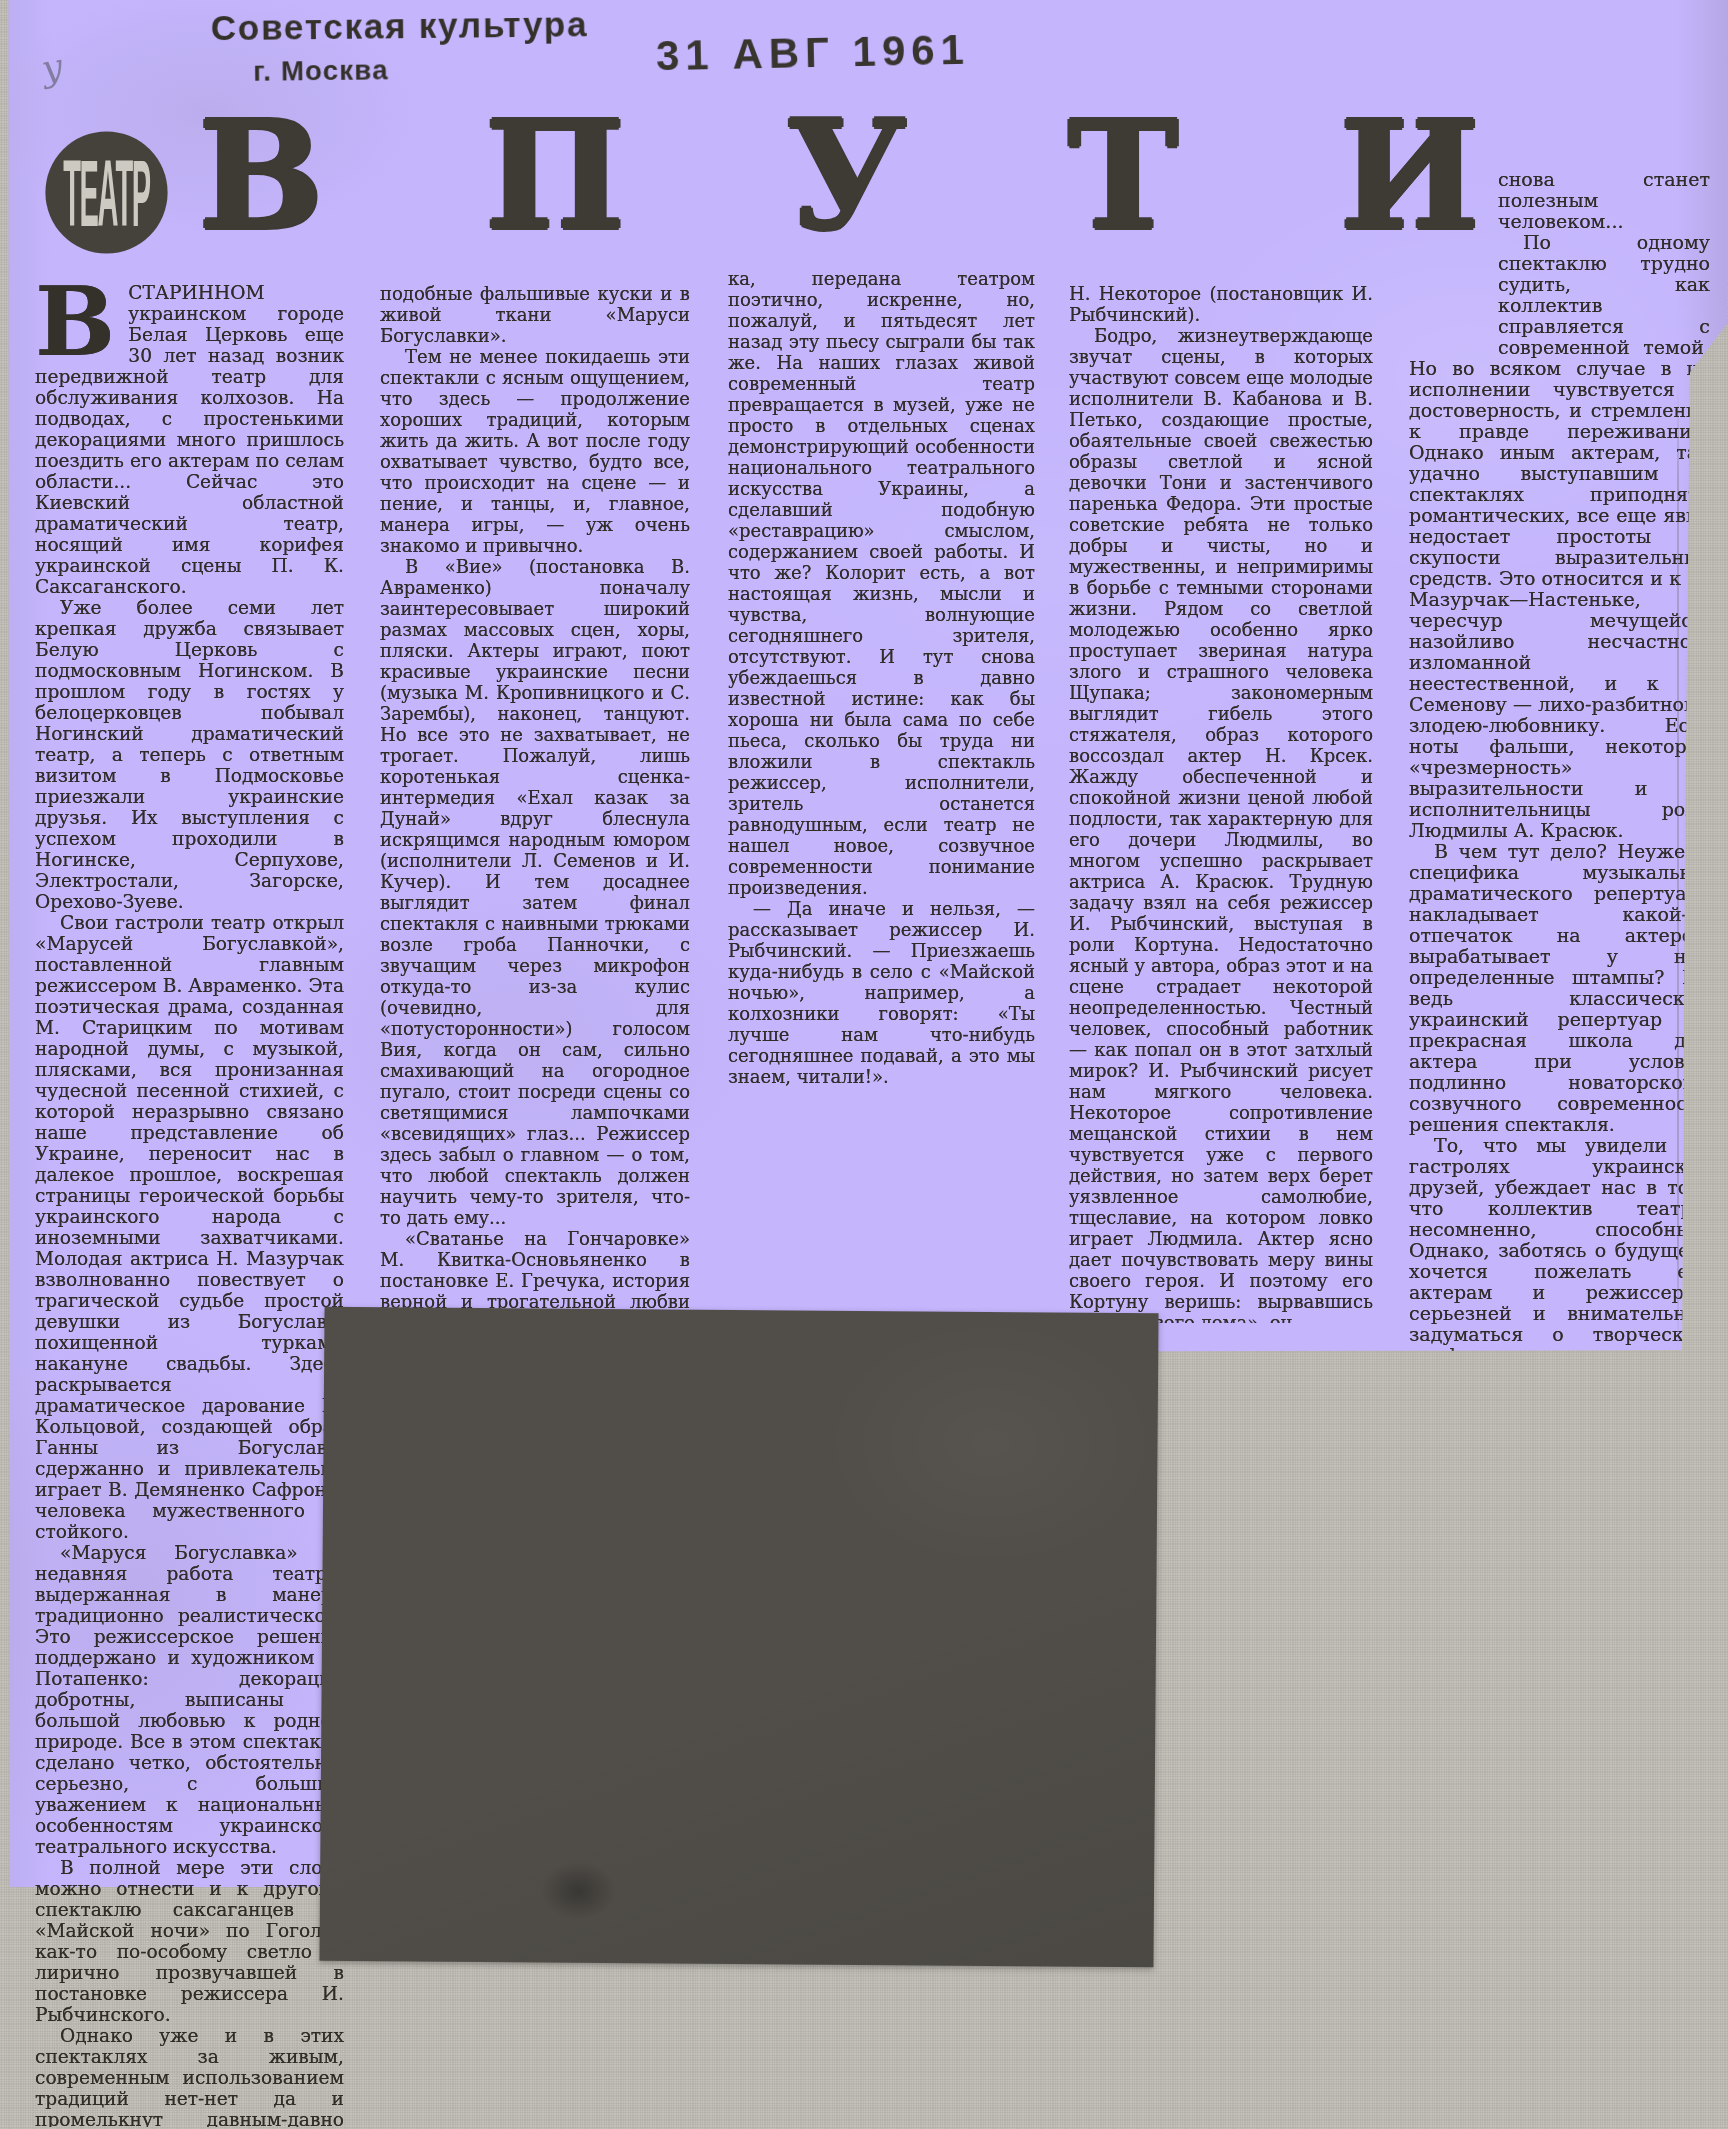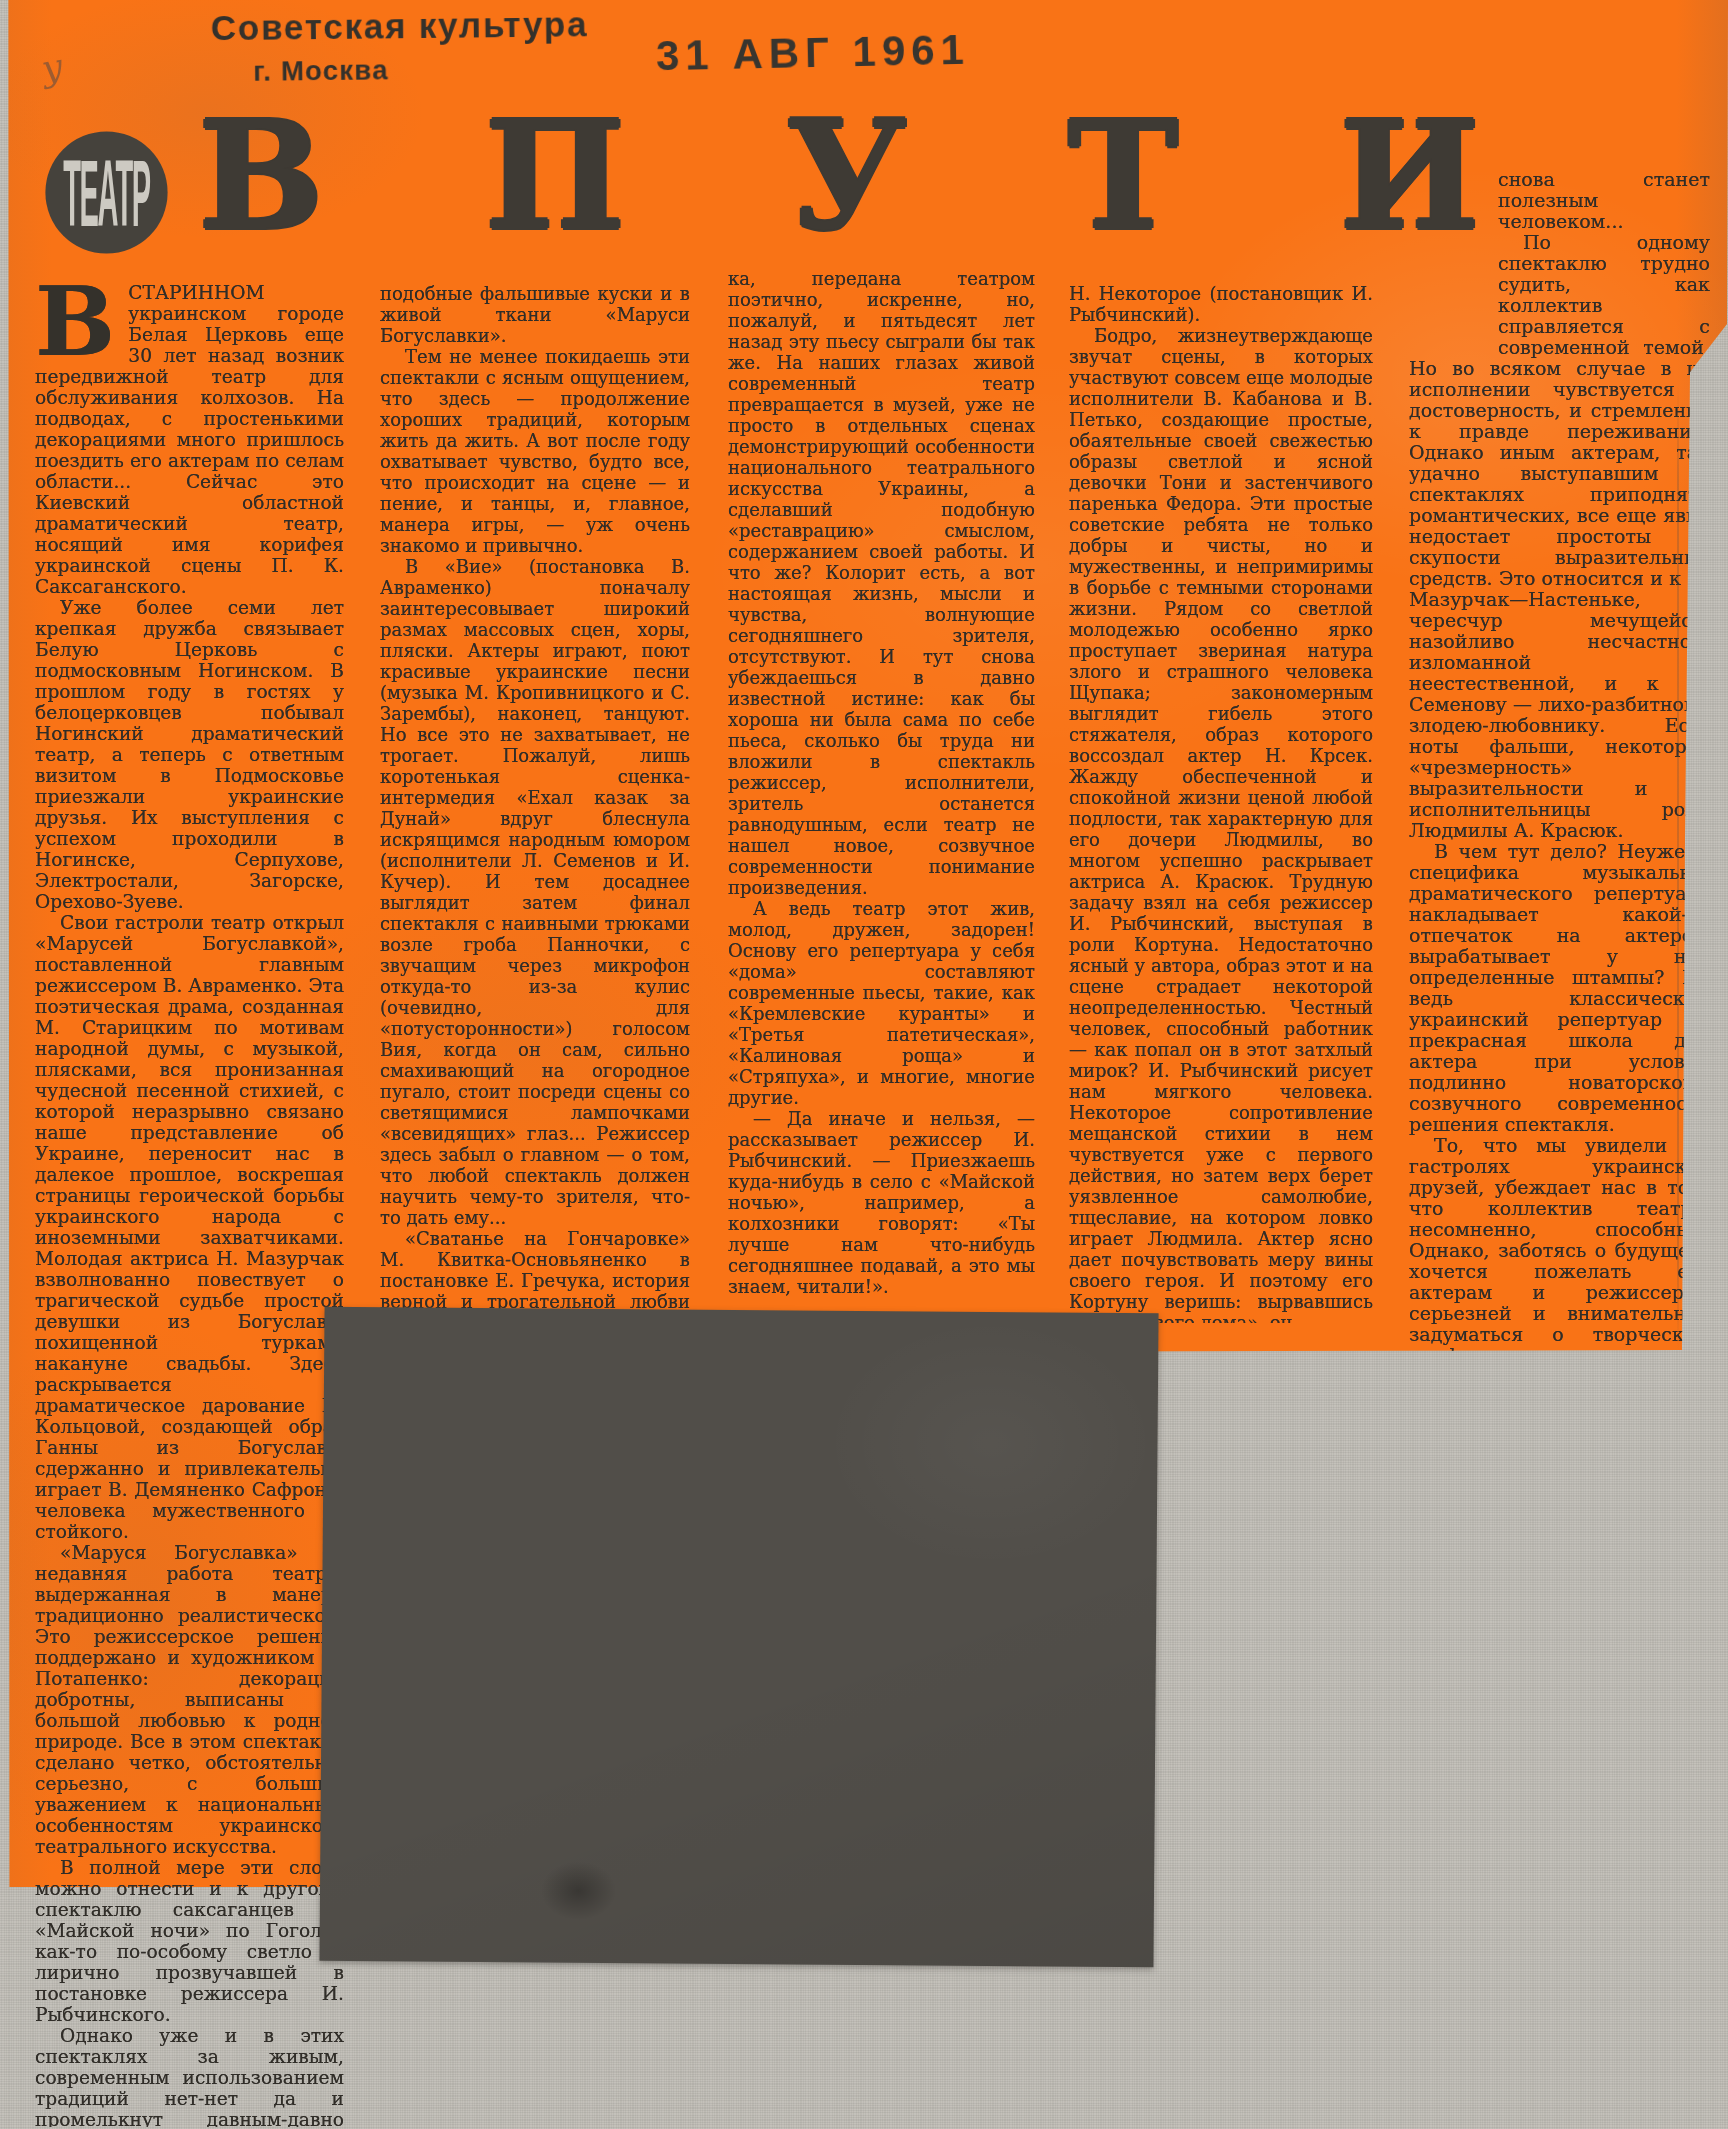--- a/index.html
+++ b/index.html
@@ -7,21 +7,21 @@
   .page{position:relative;width:1728px;height:2129px;
         background:#bfbcb5;
         font-family:"DejaVu Serif","Liberation Serif",serif;}
   .page::before{content:"";position:absolute;inset:0;
         background:
           repeating-linear-gradient(0deg, rgba(255,255,255,.045) 0 1.2px, rgba(0,0,0,.035) 1.2px 2.4px),
           repeating-linear-gradient(90deg, rgba(255,255,255,.03) 0 1.2px, rgba(0,0,0,.03) 1.2px 2.4px);
         pointer-events:none;}
   
   .clipping{position:absolute;left:0;top:0;width:1728px;height:1887px;
-        background:#f97316;
+        background:#c4b5fd;
         clip-path:polygon(8.4px 0, 1728px 0, 1727px 324px, 1690px 372px, 1685px 839px, 1682px 1350px,
                           899px 1352px, 385px 1348px, 381px 2129px, 9.6px 2129px);
   }
   .clipping::before{content:"";position:absolute;inset:0;
         background:
           radial-gradient(312px 180px at 12% 6%, rgba(108,104,96,.10), transparent 70%),
           radial-gradient(419px 300px at 85% 20%, rgba(255,255,250,.10), transparent 70%),
           radial-gradient(360px 252px at 30% 55%, rgba(110,106,98,.07), transparent 70%),
           radial-gradient(300px 419px at 8% 85%, rgba(100,96,88,.10), transparent 70%),
           radial-gradient(479px 300px at 60% 30%, rgba(255,255,248,.06), transparent 70%),
@@ -116,21 +116,20 @@
           <p class="para">подобные фальшивые куски и в живой ткани «Маруси Богуславки».</p>
           <p class="para">Тем не менее покидаешь эти спектакли с ясным ощущением, что здесь — продолжение хороших традиций, которым жить да жить. А вот после году охватывает чувство, будто все, что происходит на сцене — и пение, и танцы, и, главное, манера игры, — уж очень знакомо и привычно.</p>
           <p class="para">В «Вие» (постановка В. Авраменко) поначалу заинтересовывает широкий размах массовых сцен, хоры, пляски. Актеры играют, поют красивые украинские песни (музыка М. Кропивницкого и С. Зарембы), наконец, танцуют. Но все это не захватывает, не трогает. Пожалуй, лишь коротенькая сценка-интермедия «Ехал казак за Дунай» вдруг блеснула искрящимся народным юмором (исполнители Л. Семенов и И. Кучер). И тем досаднее выглядит затем финал спектакля с наивными трюками возле гроба Панночки, с звучащим через микрофон откуда-то из-за кулис (очевидно, для «потусторонности») голосом Вия, когда он сам, сильно смахивающий на огородное пугало, стоит посреди сцены со светящимися лампочками «всевидящих» глаз... Режиссер здесь забыл о главном — о том, что любой спектакль должен научить чему-то зрителя, что-то дать ему...</p>
           <p class="para">«Сватанье на Гончаровке» М. Квитка-Основьяненко в постановке Е. Гречука, история верной и трогательной любви бедной девушки, просватанной за богатого, но любящей бедня-</p>
         </div>
     </div>
 
     <div class="col c3">
       <div class="paras">
           <p class="para">ка, передана театром поэтично, искренне, но, пожалуй, и пятьдесят лет назад эту пьесу сыграли бы так же. На наших глазах живой современный театр превращается в музей, уже не просто в отдельных сценах демонстрирующий особенности национального театрального искусства Украины, а сделавший подобную «реставрацию» смыслом, содержанием своей работы. И что же? Колорит есть, а вот настоящая жизнь, мысли и чувства, волнующие сегодняшнего зрителя, отсутствуют. И тут снова убеждаешься в давно известной истине: как бы хороша ни была сама по себе пьеса, сколько бы труда ни вложили в спектакль режиссер, исполнители, зритель останется равнодушным, если театр не нашел новое, созвучное современности понимание произведения.</p>
-          <p class="para">А ведь театр этот жив, молод, дружен, задорен! Основу его репертуара у себя «дома» составляют современные пьесы, такие, как «Кремлевские куранты» и «Третья патетическая», «Калиновая роща» и «Стряпуха», и многие, многие другие.</p>
           <p class="para">— Да иначе и нельзя, — рассказывает режиссер И. Рыбчинский. — Приезжаешь куда-нибудь в село с «Майской ночью», например, а колхозники говорят: «Ты лучше нам что-нибудь сегодняшнее подавай, а это мы знаем, читали!».</p>
         </div>
     </div>
 
     <div class="col c4">
       <div class="paras">
           <p class="para">Н. Некоторое (постановщик И. Рыбчинский).</p>
           <p class="para">Бодро, жизнеутверждающе звучат сцены, в которых участвуют совсем еще молодые исполнители В. Кабанова и В. Петько, создающие простые, обаятельные своей свежестью образы светлой и ясной девочки Тони и застенчивого паренька Федора. Эти простые советские ребята не только добры и чисты, но и мужественны, и непримиримы в борьбе с темными сторонами жизни. Рядом со светлой молодежью особенно ярко проступает звериная натура злого и страшного человека Щупака; закономерным выглядит гибель этого стяжателя, образ которого воссоздал актер Н. Крсек. Жажду обеспеченной и спокойной жизни ценой любой подлости, так характерную для его дочери Людмилы, во многом успешно раскрывает актриса А. Красюк. Трудную задачу взял на себя режиссер И. Рыбчинский, выступая в роли Кортуна. Недостаточно ясный у автора, образ этот и на сцене страдает некоторой неопределенностью. Честный человек, способный работник — как попал он в этот затхлый мирок? И. Рыбчинский рисует нам мягкого человека. Некоторое сопротивление мещанской стихии в нем чувствуется уже с первого действия, но затем верх берет уязвленное самолюбие, тщеславие, на котором ловко играет Людмила. Актер ясно дает почувствовать меру вины своего героя. И поэтому его Кортуну веришь: вырвавшись из «мертвого дома», он</p>
         </div>
     </div>

